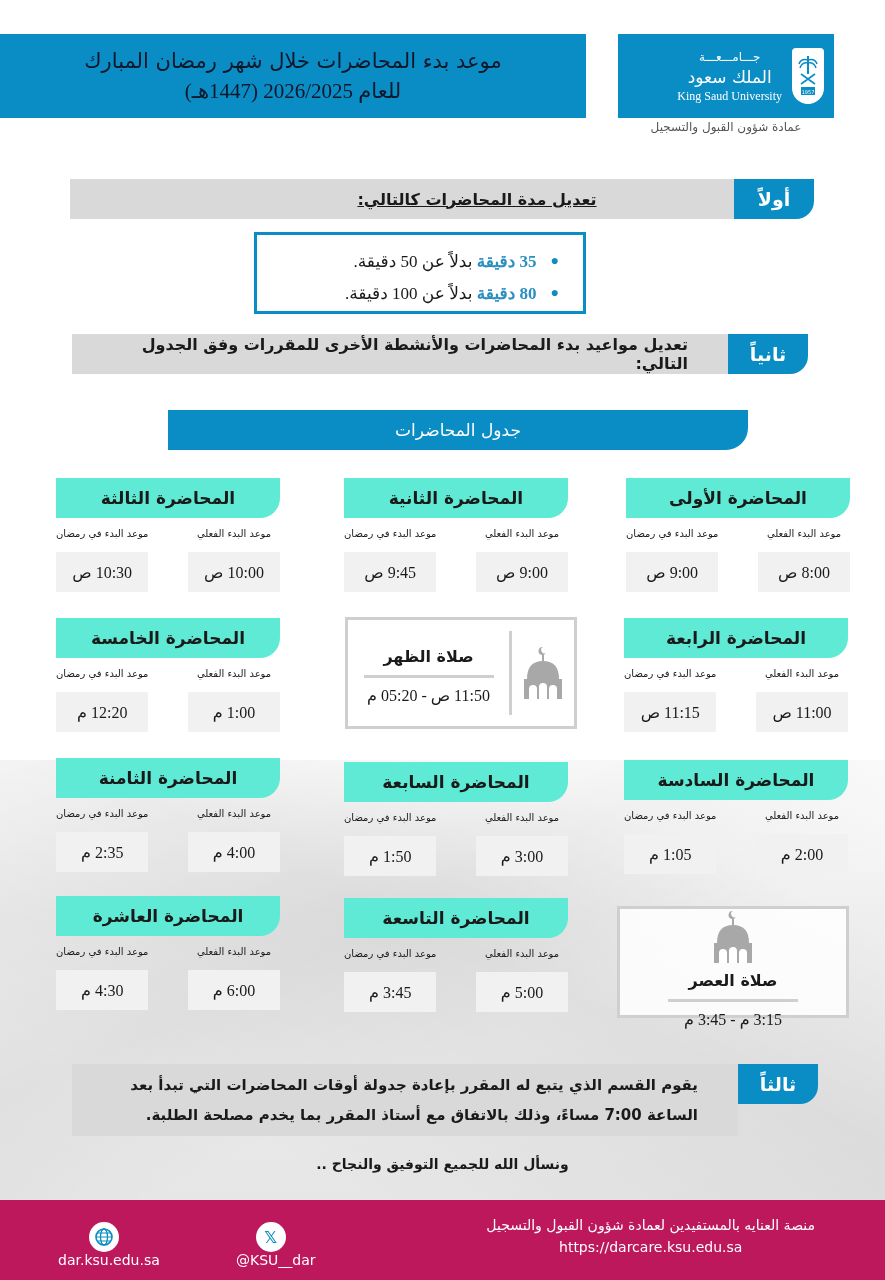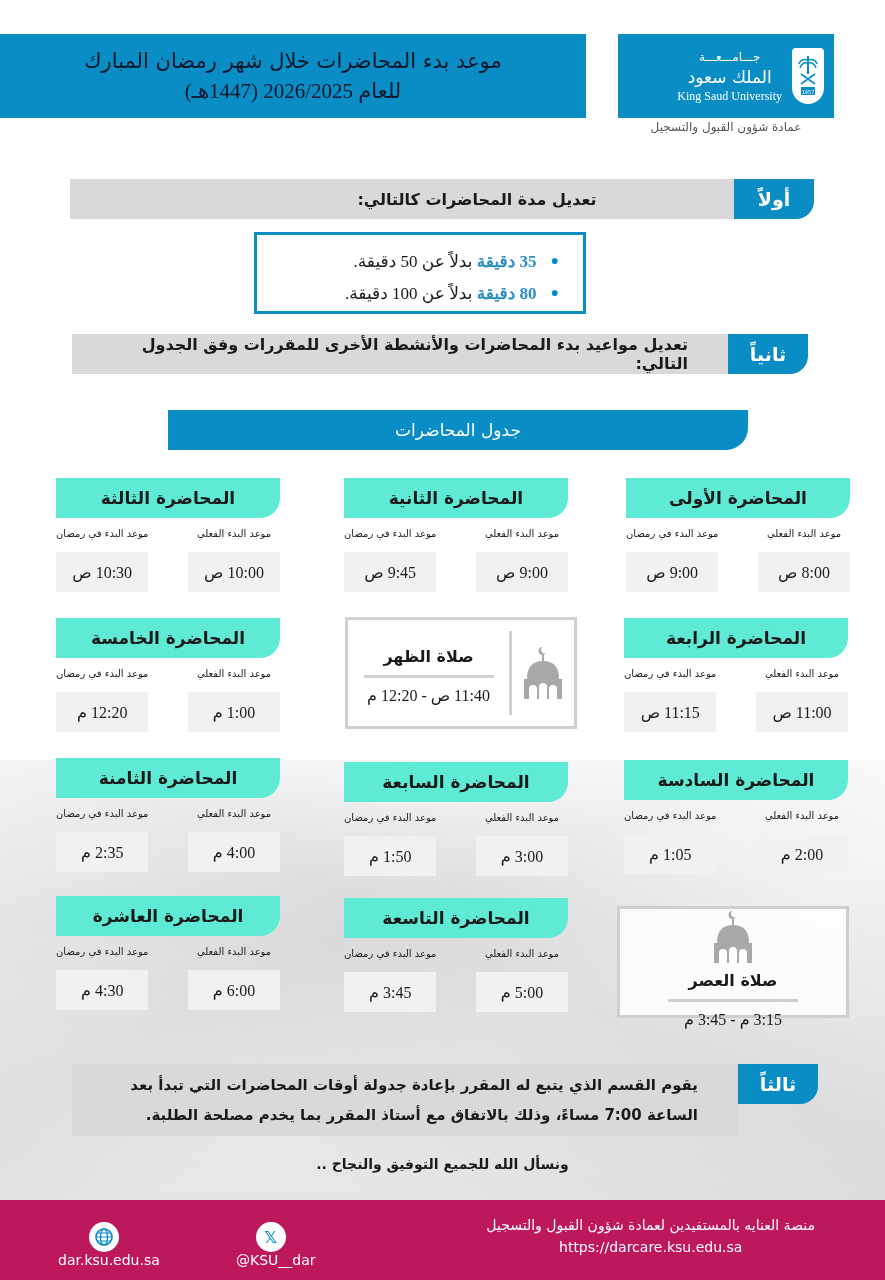--- a/index.html
+++ b/index.html
@@ -127,21 +127,21 @@
     </svg>
   </div>
   <div class="logo-text">
     <div class="logo-ar1">جـــامـــعـــة</div>
     <div class="logo-ar2">الملك سعود</div>
     <div class="logo-en">King Saud University</div>
   </div>
 </div>
 <div class="abs dept-name">عمادة شؤون القبول والتسجيل</div>
 
-<div class="abs sec-bar" style="left:70px; top:179px; width:664px; justify-content:center;">
+<div class="abs sec-bar" style="left:70px; top:179px; width:664px; justify-content:center;text-decoration:underline;">
   <span style="margin-left:150px;">تعديل مدة المحاضرات كالتالي:</span>
 </div>
 <div class="abs sec-tag" style="left:734px; top:179px; width:80px;">أولاً</div>
 
 <div class="abs duration-box">
   <div class="duration-line">
     <span class="bullet">●</span>
     <span class="accent">35 دقيقة</span>&nbsp;
     <span>بدلاً عن 50 دقيقة.</span>
   </div>
@@ -219,21 +219,21 @@
       <rect x="20" y="10" width="2" height="6" fill="#a8a8a8"></rect>
       <path d="M5 34 Q5 16 21 16 Q37 16 37 34 Z" fill="#a8a8a8"></path>
       <rect x="2" y="34" width="38" height="20" fill="#a8a8a8"></rect>
       <path d="M7 54 v-10 a4 4 0 0 1 8 0 v10z M17 54 v-12 a4 4 0 0 1 8 0 v12z M27 54 v-10 a4 4 0 0 1 8 0 v10z" fill="#fff"></path>
     </svg>
   </div>
   <div class="vsep"></div>
   <div class="prayer-body">
     <div class="prayer-name">صلاة الظهر</div>
     <div class="hsep"></div>
-    <div class="prayer-time">11:40 ص - 12:20 م</div>
+    <div class="prayer-time">11:50 ص - 05:20 م</div>
   </div>
 </div>
 <div class="lec" style="left:56px; top:618px;">
   <div class="lec-title">المحاضرة الخامسة</div>
   <div class="lec-cols">
     <div class="lec-col">
         <div class="lec-lbl">موعد البدء الفعلي</div>
         <div class="lec-time">1:00 م</div>
       </div>
     <div class="lec-col">

